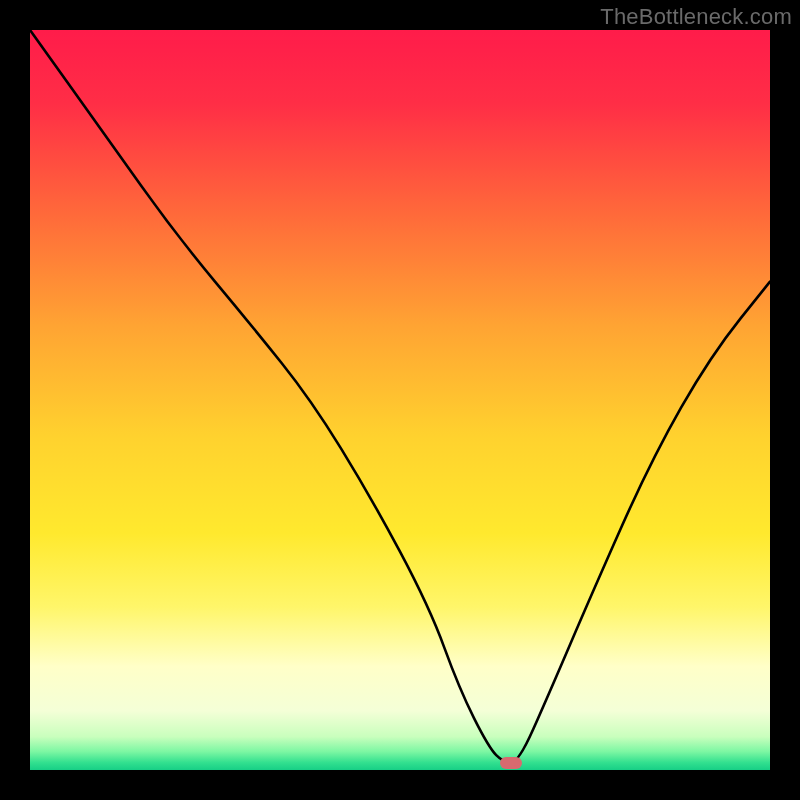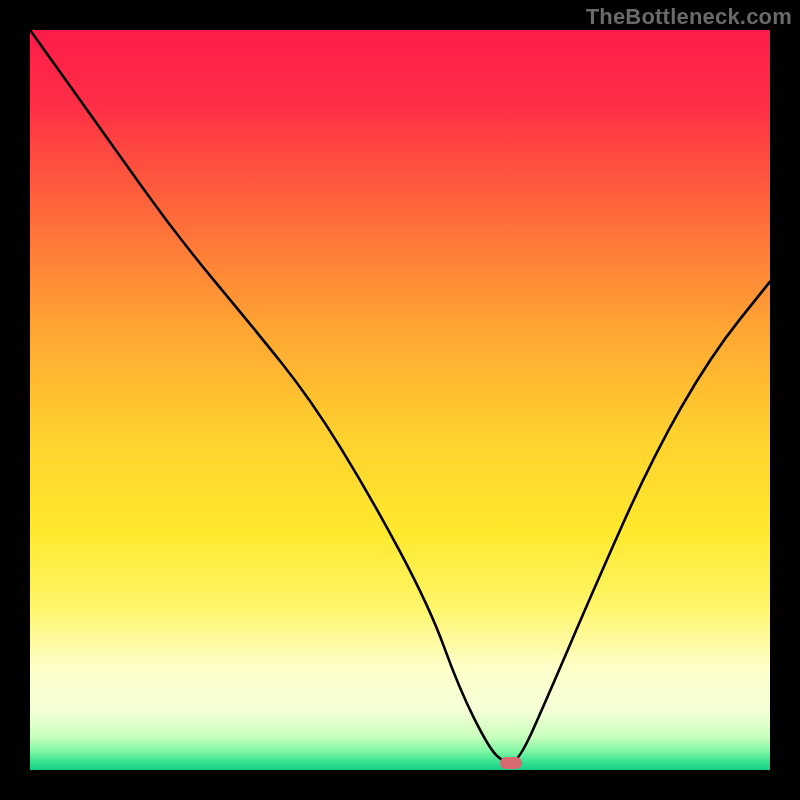--- a/index.html
+++ b/index.html
@@ -16,21 +16,21 @@
     width: 800px;
     height: 800px;
     background: #000;
   }
   .watermark {
     position: absolute;
     top: 4px;
     right: 8px;
     color: #6a6a6a;
     font-size: 22px;
-    font-weight: 700;
+    font-weight: 400;
     letter-spacing: 0.2px;
     user-select: none;
   }
   .plot {
     position: absolute;
     left: 30px;
     top: 30px;
     width: 740px;
     height: 740px;
   }

